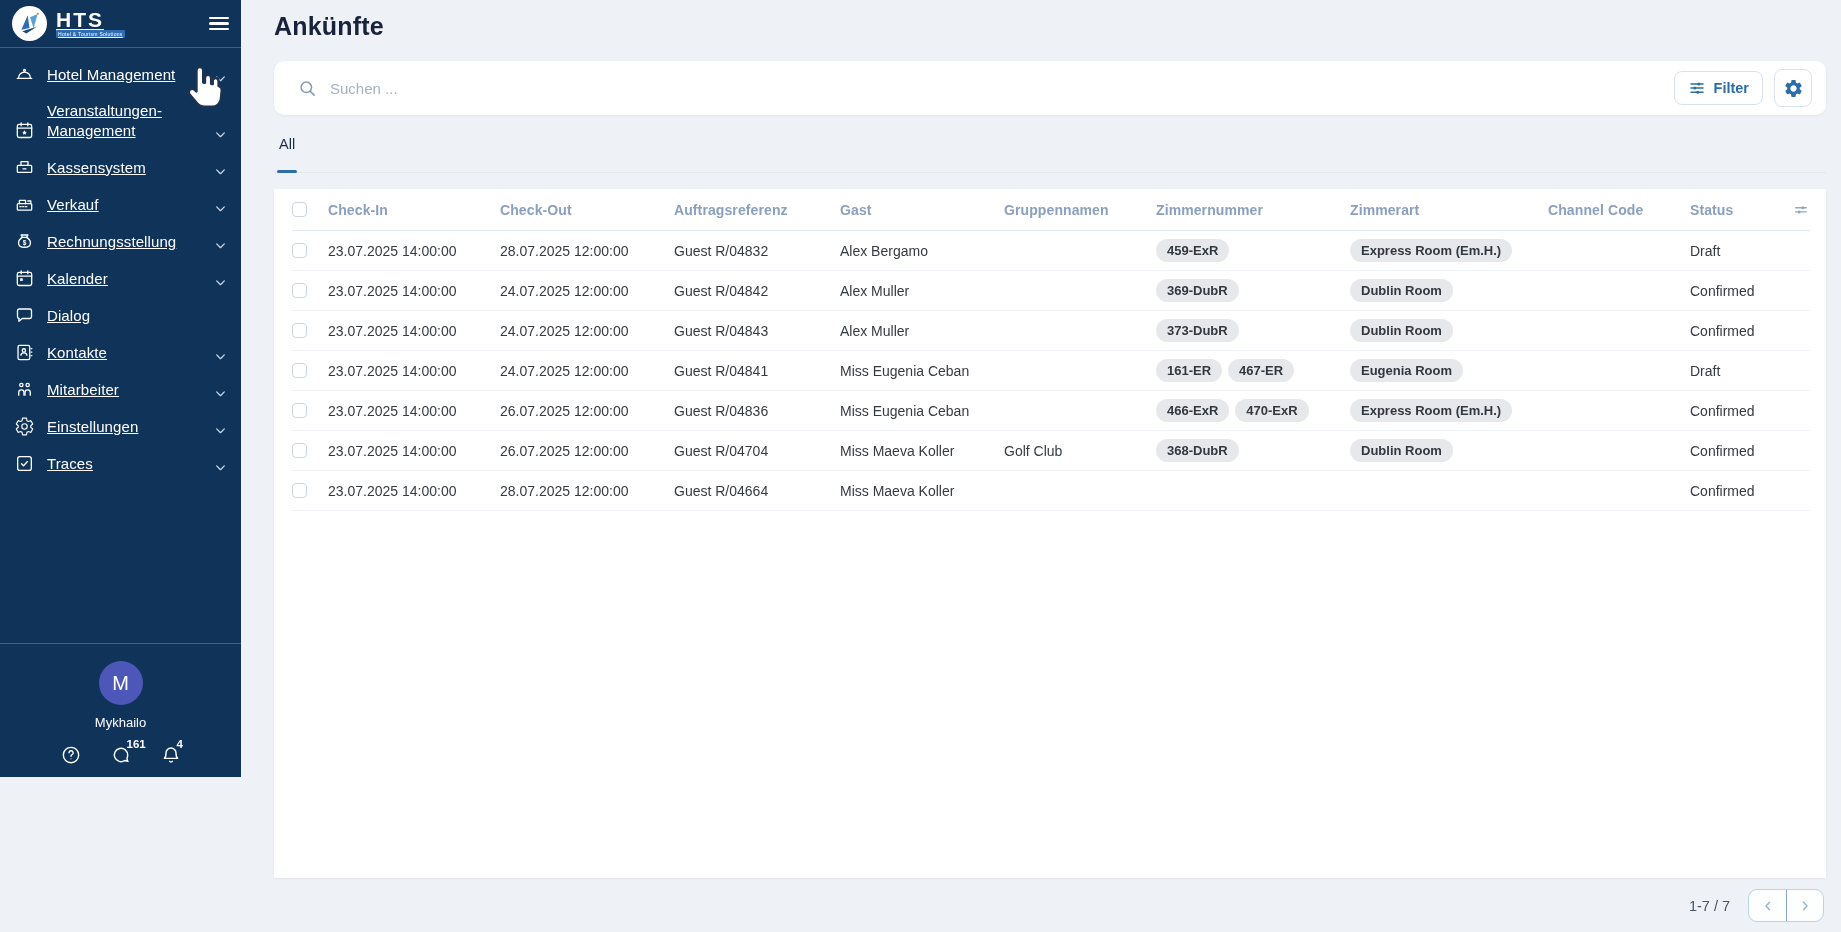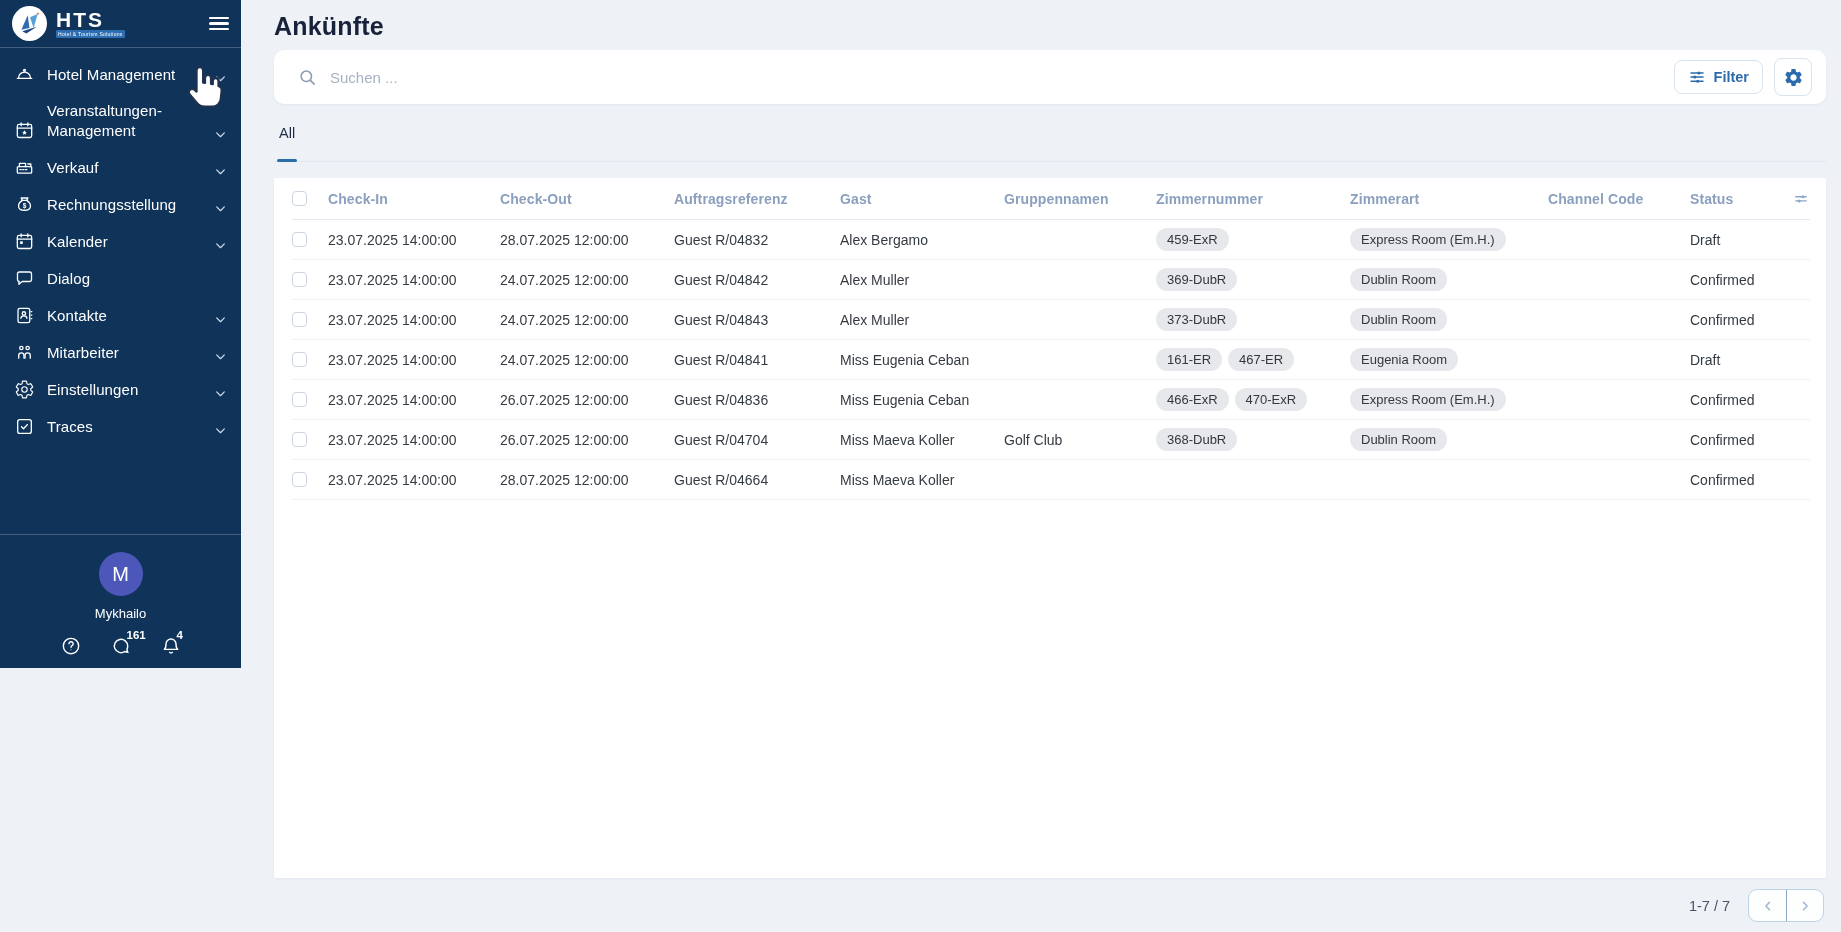--- a/index.html
+++ b/index.html
@@ -5,23 +5,23 @@
   * { margin:0; padding:0; box-sizing:border-box; }
   html,body { width:1841px; height:932px; overflow:hidden; }
   body {
     font-family:"Liberation Sans", sans-serif;
     background:var(--main-bg,#eef1f6);
     display:flex;
     color:#353b42;
   }
   
   .sidebar {
-    width:241px; flex-shrink:0; height:668px;
+    width:241px; flex-shrink:0; height:777px;
     background:var(--sidebar-bg,#10335a);
-    color:#fff; position:relative;
+    color:#fff; position:relative;text-decoration:underline;
   }
   .logo-row {
     height:48px; display:flex; align-items:center; justify-content:space-between;
     padding:0 12px 0 12px; border-bottom:1px solid rgba(255,255,255,.22);
   }
   .logo { display:flex; align-items:center; gap:9px; cursor:pointer; }
   .logo-circle {
     width:35px; height:35px; border-radius:50%; background:#fff;
     display:flex; align-items:center; justify-content:center; position:relative;
   }
@@ -54,21 +54,21 @@
   }
   .user-name { font-size:13px; margin-top:10px; }
   .footer-icons { display:flex; justify-content:center; align-items:flex-start; gap:30px; margin-top:15px; }
   .f-icon { position:relative; cursor:pointer; width:20px; height:20px; }
   .f-icon svg { width:20px; height:20px; }
   .f-badge { position:absolute; top:-7px; left:16px; font-size:11.5px; color:#fff; font-weight:bold; white-space:nowrap; }
   
   .main { flex:1; padding:0 15px 0 33px; display:flex; flex-direction:column; }
   .page-title { margin-top:12px; font-size:25px; font-weight:700; color:#18233b; letter-spacing:.2px; }
   .toolbar {
-    margin-top:9px; background:#fff; border-radius:10px; height:54px;
+    margin-top:20px; background:#fff; border-radius:10px; height:54px;
     display:flex; align-items:center; padding:0 14px 0 24px;
     box-shadow:0 1px 3px rgba(20,40,70,.05);
   }
   .search-icon { width:19px; height:19px; flex-shrink:0; }
   .search-input {
     border:none; outline:none; flex:1; font-size:15px; margin-left:13px;
     font-family:"Liberation Sans",sans-serif; color:#353b42; background:transparent;
   }
   .search-input::placeholder { color:#a7b2c2; }
   .filter-btn {
@@ -104,21 +104,21 @@
     color:#8ba0be; font-weight:700; font-size:14px; letter-spacing:.1px;
   }
   .trow { height:40px; border-bottom:1px solid #eef1f5; font-size:14px; color:#353b42; cursor:pointer; }
   .cell { padding-right:8px; white-space:nowrap; overflow:hidden; display:flex; align-items:center; }
   .checkbox {
     width:15px; height:15px; border:1.5px solid #ccd5df; border-radius:4px;
     background:#fff; cursor:pointer; display:inline-block;
   }
   .pill {
     background:var(--pill-bg,#e7e8eb); border-radius:14px; padding:4px 11px;
-    font-size:13px; color:#33383e; margin-right:6px; white-space:nowrap; font-weight:400;
+    font-size:13px; color:#33383e; margin-right:6px; white-space:nowrap; font-weight:700;
   }
   .sort-icon-cell { justify-self:end; display:flex; align-items:center; cursor:pointer; }
   .pagination {
     display:flex; justify-content:flex-end; align-items:center; gap:18px; padding:11px 2px 10px;
   }
   .page-range { font-size:14.5px; color:#47536b; }
   .pager {
     display:flex; border:1.5px solid #bcd2e6; border-radius:9px; overflow:hidden; background:#fdfefe;
   }
   .pager button {
@@ -171,20 +171,33 @@
   </div>
       <div class="nav-item">
     <span class="nav-icon">
           <svg viewBox="0 0 24 24" fill="none" stroke="#fff" stroke-width="1.5" stroke-linecap="round" stroke-linejoin="round">
             <rect x="3.8" y="5" width="16.4" height="15" rx="2"></rect>
             <path d="M8.2 3.2v3.4 M15.8 3.2v3.4 M3.8 9.3h16.4"></path>
             <path d="M12 11.6l.85 1.7 1.85.3-1.35 1.3.3 1.9-1.65-.9-1.65.9.3-1.9-1.35-1.3 1.85-.3z" fill="#fff" stroke="none"></path>
           </svg>
         </span>
     <span class="nav-label">Veranstaltungen-Management</span>
+    <svg class="nav-chevron" viewBox="0 0 24 24" fill="none" stroke="#cfe0f2" stroke-width="2.4" stroke-linecap="round" stroke-linejoin="round">
+      <path d="M5 9 L12 16 L19 9"></path>
+    </svg>
+  </div>
+      <div class="nav-item">
+    <span class="nav-icon">
+          <svg viewBox="0 0 24 24" fill="none" stroke="#fff" stroke-width="1.5" stroke-linecap="round" stroke-linejoin="round">
+            <rect x="3.8" y="9.5" width="16.4" height="8" rx="1"></rect>
+            <path d="M8 9.5V5.2h8v4.3"></path>
+            <path d="M10.3 13.5h3.4"></path>
+          </svg>
+        </span>
+    <span class="nav-label">Kassensystem</span>
     <svg class="nav-chevron" viewBox="0 0 24 24" fill="none" stroke="#cfe0f2" stroke-width="2.4" stroke-linecap="round" stroke-linejoin="round">
       <path d="M5 9 L12 16 L19 9"></path>
     </svg>
   </div>
       <div class="nav-item">
     <span class="nav-icon">
           <svg viewBox="0 0 24 24" fill="none" stroke="#fff" stroke-width="1.5" stroke-linecap="round" stroke-linejoin="round">
             <rect x="3.8" y="11" width="16.4" height="7.5" rx="1"></rect>
             <path d="M6.2 11V7.2h7V11"></path>
             <path d="M15.8 8h3.4v3"></path>

